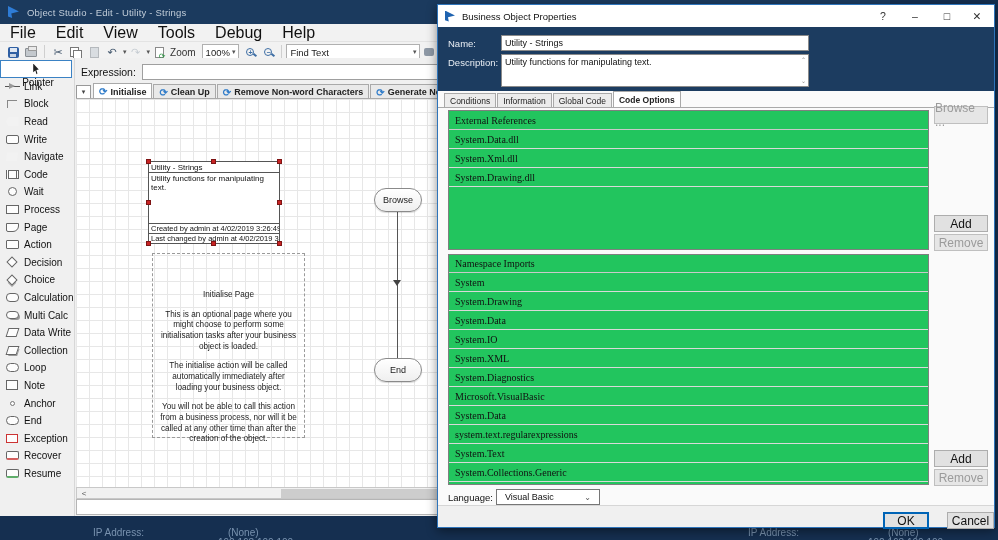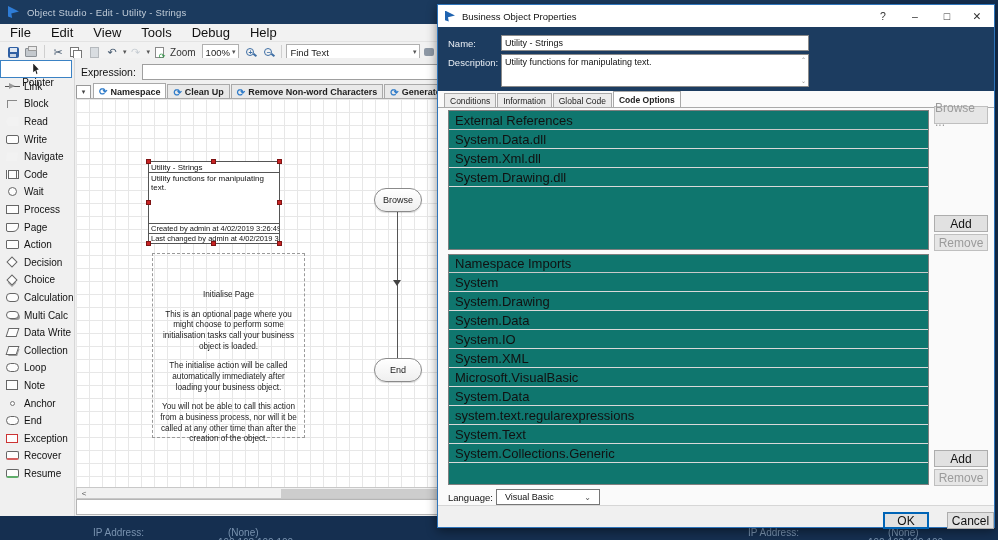--- a/index.html
+++ b/index.html
@@ -8,21 +8,21 @@
 
   
   .ghost { color:#8aa3bf; opacity:.85; filter:blur(.4px); font-size:10px; position:absolute; }
 
   
   .mw { position:absolute; left:0; top:0; width:890px; height:516px; background:#f0f0f0; }
   .titlebar { position:absolute; left:0; top:0; width:100%; height:24px; background:#1b3a5e; display:flex; align-items:center; }
   .titlebar .logo { width:11px; height:12px; margin:0 8px 0 8px; background:#2e7cd6; clip-path:polygon(0 0,100% 45%,30% 62%,38% 100%,0 88%); }
   .titlebar .ttext { color:#c2cdd9; font-size:9.5px; letter-spacing:.2px; }
   .menubar { position:absolute; left:0; top:24px; width:100%; height:18px; background:#f2f2f2; border-bottom:1px solid #e3e3e3; display:flex; align-items:center; }
-  .menubar .mi { font-size:13px; color:#111; padding:3px 10px; height:100%; display:flex; align-items:center; }
+  .menubar .mi { font-size:16px; color:#111; padding:3px 10px; height:100%; display:flex; align-items:center; }
   .toolbar { position:absolute; left:0; top:42px; width:100%; height:20px; background:#f2f2f2; display:flex; align-items:center; font-size:10px; color:#333; }
   .tb-sep { width:1px; height:14px; background:#cfcfcf; margin:0 4px; }
   .tbtn { display:flex; align-items:center; justify-content:center; width:18px; height:18px; }
   .glyph-b { font-size:11px; color:#44586e; }
   .dis { color:#b8c0c8 !important; opacity:.75; }
   .i-save { width:11px; height:11px; background:#2f5fa3; border-radius:2px; position:relative; }
   .i-save:before { content:""; position:absolute; left:2px; top:1px; width:7px; height:4px; background:#dfe7f2; }
   .i-save:after { content:""; position:absolute; left:2px; bottom:1px; width:6px; height:3px; background:#c8d4e4; }
   .i-print { width:12px; height:9px; background:#c3c8cd; border:1px solid #8a8f94; border-radius:1px; position:relative; }
   .i-print:before { content:""; position:absolute; left:2px; top:-3px; width:7px; height:3px; background:#e9e9e9; border:1px solid #9a9a9a; }
@@ -107,21 +107,21 @@
   .dlg-title .dtext { font-size:9.5px; color:#111; }
   .dlg-ctl { position:absolute; top:0; height:22px; width:30px; display:flex; align-items:center; justify-content:center; font-size:10.5px; color:#333; }
   .dlg-head { position:absolute; left:0; top:22px; width:100%; height:64px; background:#1c3c60; }
   .dlg-head label { position:absolute; color:#e8edf3; font-size:9.5px; }
   .fld { position:absolute; background:#fff; border:1px solid #8a8a8a; font-size:9px; color:#111; padding:2px 3px; }
   .scr { position:absolute; right:2px; font-size:6px; color:#8a8a8a; line-height:1; }
   .dlg-tabs { position:absolute; left:6px; top:86px; display:flex; align-items:flex-end; height:17px; }
   .dtab { height:15px; display:flex; align-items:center; padding:0 5px; font-size:8.5px; color:#222; background:#ececec; border:1px solid #a9a9a9; border-bottom:none; margin-right:1px; }
   .dtab.active { background:#fff; height:17px; font-weight:bold; }
   .dlg-body { position:absolute; left:0; top:102px; width:100%; height:400px; background:#fafafa; border-top:1px solid #a9a9a9; }
-  .listbox { position:absolute; background:#0f766e; border:1px solid #7f7f7f; font-size:13px; color:#111; overflow:hidden; }
+  .listbox { position:absolute; background:#22c55e; border:1px solid #7f7f7f; font-size:10px; color:#111; overflow:hidden;font-family:Liberation Serif, serif; }
   .lb-h { height:19px; line-height:19px; padding-left:6px; border-bottom:1px solid #c9c9c9; }
   .lb-r { height:19px; line-height:19px; padding-left:6px; border-bottom:1px solid #d9d9d9; }
   .btn { position:absolute; background:#e1e1e1; border:1px solid #adadad; font-size:12px; color:#111; display:flex; align-items:center; justify-content:center; }
   .btn.disabled { background:#e6e6e6; border-color:#bfbfbf; color:#9b9b9b; }
   .btn.focus { border:1px solid #0064b6; box-shadow:inset 0 0 0 1px #0064b6; }
   .langlabel { position:absolute; font-size:9.5px; color:#111; }
   .select { position:absolute; background:#fff; border:1px solid #767676; font-size:9px; color:#111; display:flex; align-items:center; justify-content:space-between; padding:0 8px; }
   .dlg-foot { position:absolute; left:0; bottom:0; width:100%; height:22px; background:#f0f0f0; border-top:1px solid #d6d6d6; }
 </style>
 </head>
@@ -349,21 +349,21 @@
       <label>Expression:</label>
       <div class="exprinput"></div>
     </div>
 
     <div class="tabsrow">
       <span class="tabcombo">
           <span>▾</span>
         </span>
       <span class="ptab active">
           <span class="tico">⟳</span>
-          <span>Namespace</span>
+          <span>Initialise</span>
         </span>
       <span class="ptab">
           <span class="tico">⟳</span>
           <span>Clean Up</span>
         </span>
       <span class="ptab">
           <span class="tico">⟳</span>
           <span>Remove Non-word Characters</span>
         </span>
       <span class="ptab">
@@ -387,21 +387,21 @@
         <span class="hd" style="right:-3px;top:-3px"></span>
         <span class="hd" style="left:-3px;top:calc(50% - 3px)"></span>
         <span class="hd" style="right:-3px;top:calc(50% - 3px)"></span>
         <span class="hd" style="left:-3px;bottom:-3px"></span>
         <span class="hd" style="left:calc(50% - 3px);bottom:-3px"></span>
         <span class="hd" style="right:-3px;bottom:-3px"></span>
       </div>
 
       <div class="notebox">
         <p>Initialise Page</p>
-        <p>This is an optional page where you might choose to perform some initialisation tasks call your business object is loaded.</p>
+        <p>This is an optional page where you might choose to perform some initialisation tasks after your business object is loaded.</p>
         <p>The initialise action will be called automatically immediately after loading your business object.</p>
         <p>You will not be able to call this action from a business process, nor will it be called at any other time than after the creation of the object.</p>
       </div>
 
       <div class="flowline"></div>
       <div class="flowarrow"></div>
       <div class="node" style="left:298px;top:89px">
           <span>Browse</span>
         </div>
       <div class="node" style="left:298px;top:259px">
@@ -457,20 +457,21 @@
     <div class="btn" style="left:496px;top:107px;width:54px;height:17px">Add</div>
     <div class="btn disabled" style="left:496px;top:126px;width:54px;height:17px">Remove</div>
 
     <div class="listbox" style="left:10px;top:146px;width:481px;height:231px">
       <div class="lb-h" style="height:18px;line-height:18px">Namespace Imports</div>
       <div class="lb-r">System</div>
       <div class="lb-r">System.Drawing</div>
       <div class="lb-r">System.Data</div>
       <div class="lb-r">System.IO</div>
       <div class="lb-r">System.XML</div>
+      <div class="lb-r">System.Diagnostics</div>
       <div class="lb-r">Microsoft.VisualBasic</div>
       <div class="lb-r">System.Data</div>
       <div class="lb-r">system.text.regularexpressions</div>
       <div class="lb-r">System.Text</div>
       <div class="lb-r">System.Collections.Generic</div>
     </div>
     <div class="btn" style="left:496px;top:342px;width:54px;height:17px">Add</div>
     <div class="btn disabled" style="left:496px;top:361px;width:54px;height:17px">Remove</div>
 
     <label class="langlabel" style="left:10px;top:384px">Language:</label>

